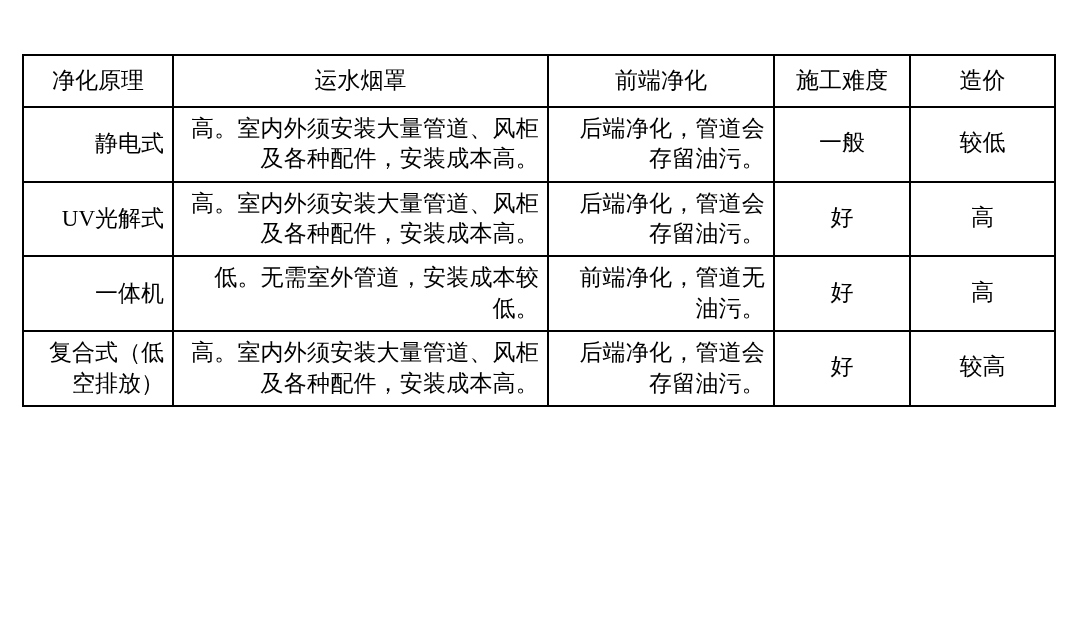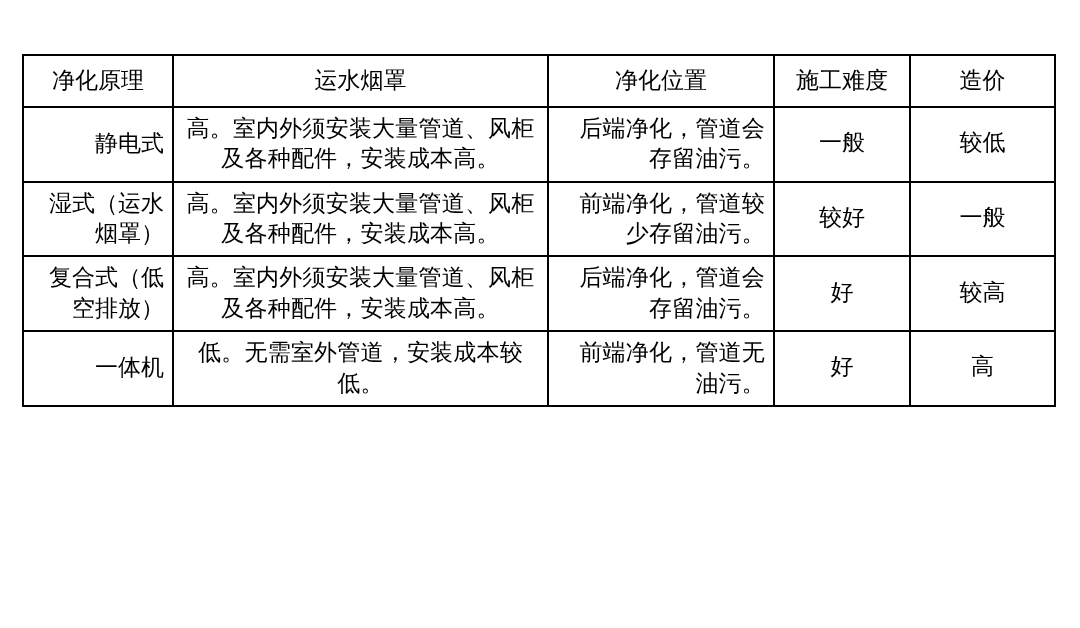--- a/index.html
+++ b/index.html
@@ -43,21 +43,21 @@
   th.col-head {
     text-align: center;
     height: 38px;
     padding: 3px 6px;
     font-size: 23px;
   }
   td.c-principle {
     text-align: right;
   }
   td.c-difficulty {
-    text-align: center;
+    text-align: right;
     letter-spacing: 0.2px;
   }
   td.c-position {
     text-align: right;
     letter-spacing: 0.2px;
   }
   td.c-effect,
   td.c-cost {
     text-align: center;
     font-family: Liberation Mono, monospace;
@@ -77,49 +77,49 @@
       <col class="col1">
       <col class="col2">
       <col class="col3">
       <col class="col4">
       <col class="col5">
     </colgroup>
     <thead>
       <tr>
         <th class="col-head">净化原理</th>
         <th class="col-head">运水烟罩</th>
-        <th class="col-head">净化位置</th>
+        <th class="col-head">前端净化</th>
         <th class="col-head">施工难度</th>
         <th class="col-head">造价</th>
       </tr>
     </thead>
     <tbody>
       <tr>
         <td class="c-principle">静电式</td>
         <td class="c-difficulty">高。室内外须安装大量管道、风柜及各种配件，安装成本高。</td>
         <td class="c-position">后端净化，管道会存留油污。</td>
         <td class="c-effect">一般</td>
         <td class="c-cost">较低</td>
       </tr>
       <tr>
-        <td class="c-principle">湿式（运水烟罩）</td>
+        <td class="c-principle">UV光解式</td>
         <td class="c-difficulty">高。室内外须安装大量管道、风柜及各种配件，安装成本高。</td>
-        <td class="c-position">前端净化，管道较少存留油污。</td>
-        <td class="c-effect">较好</td>
-        <td class="c-cost">一般</td>
+        <td class="c-position">后端净化，管道会存留油污。</td>
+        <td class="c-effect">好</td>
+        <td class="c-cost">高</td>
+      </tr>
+      <tr>
+        <td class="c-principle">一体机</td>
+        <td class="c-difficulty">低。无需室外管道，安装成本较低。</td>
+        <td class="c-position">前端净化，管道无油污。</td>
+        <td class="c-effect">好</td>
+        <td class="c-cost">高</td>
       </tr>
       <tr>
         <td class="c-principle">复合式（低空排放）</td>
         <td class="c-difficulty">高。室内外须安装大量管道、风柜及各种配件，安装成本高。</td>
         <td class="c-position">后端净化，管道会存留油污。</td>
         <td class="c-effect">好</td>
         <td class="c-cost">较高</td>
       </tr>
-      <tr>
-        <td class="c-principle">一体机</td>
-        <td class="c-difficulty">低。无需室外管道，安装成本较低。</td>
-        <td class="c-position">前端净化，管道无油污。</td>
-        <td class="c-effect">好</td>
-        <td class="c-cost">高</td>
-      </tr>
     </tbody>
   </table>
 </div>
 
 </body></html>

